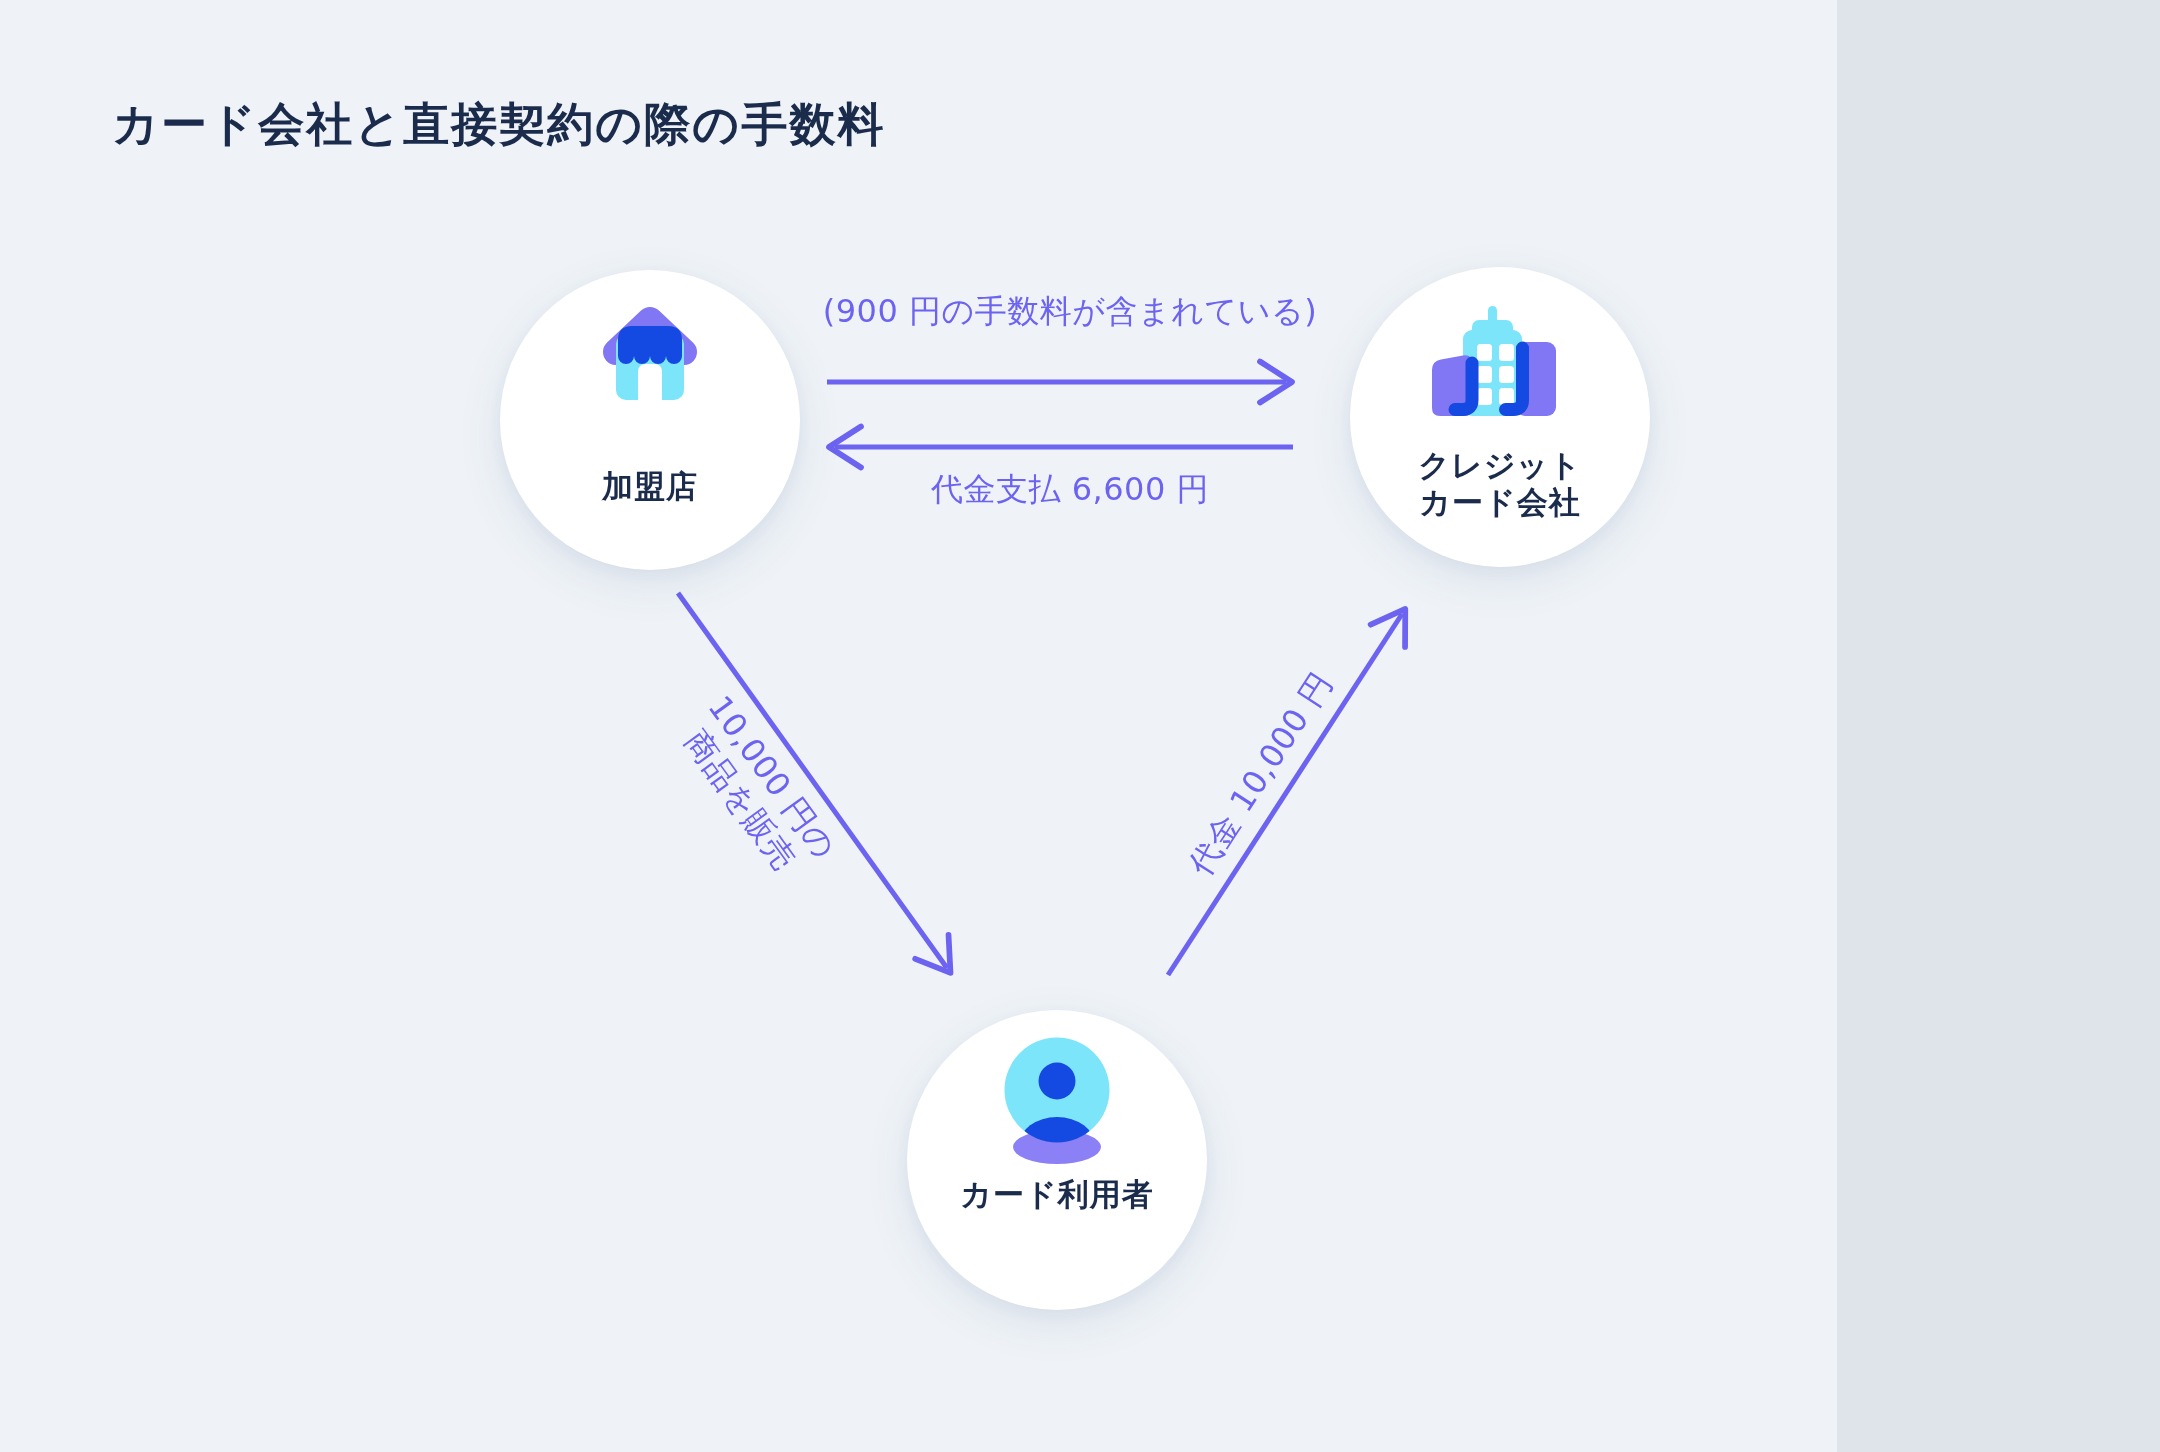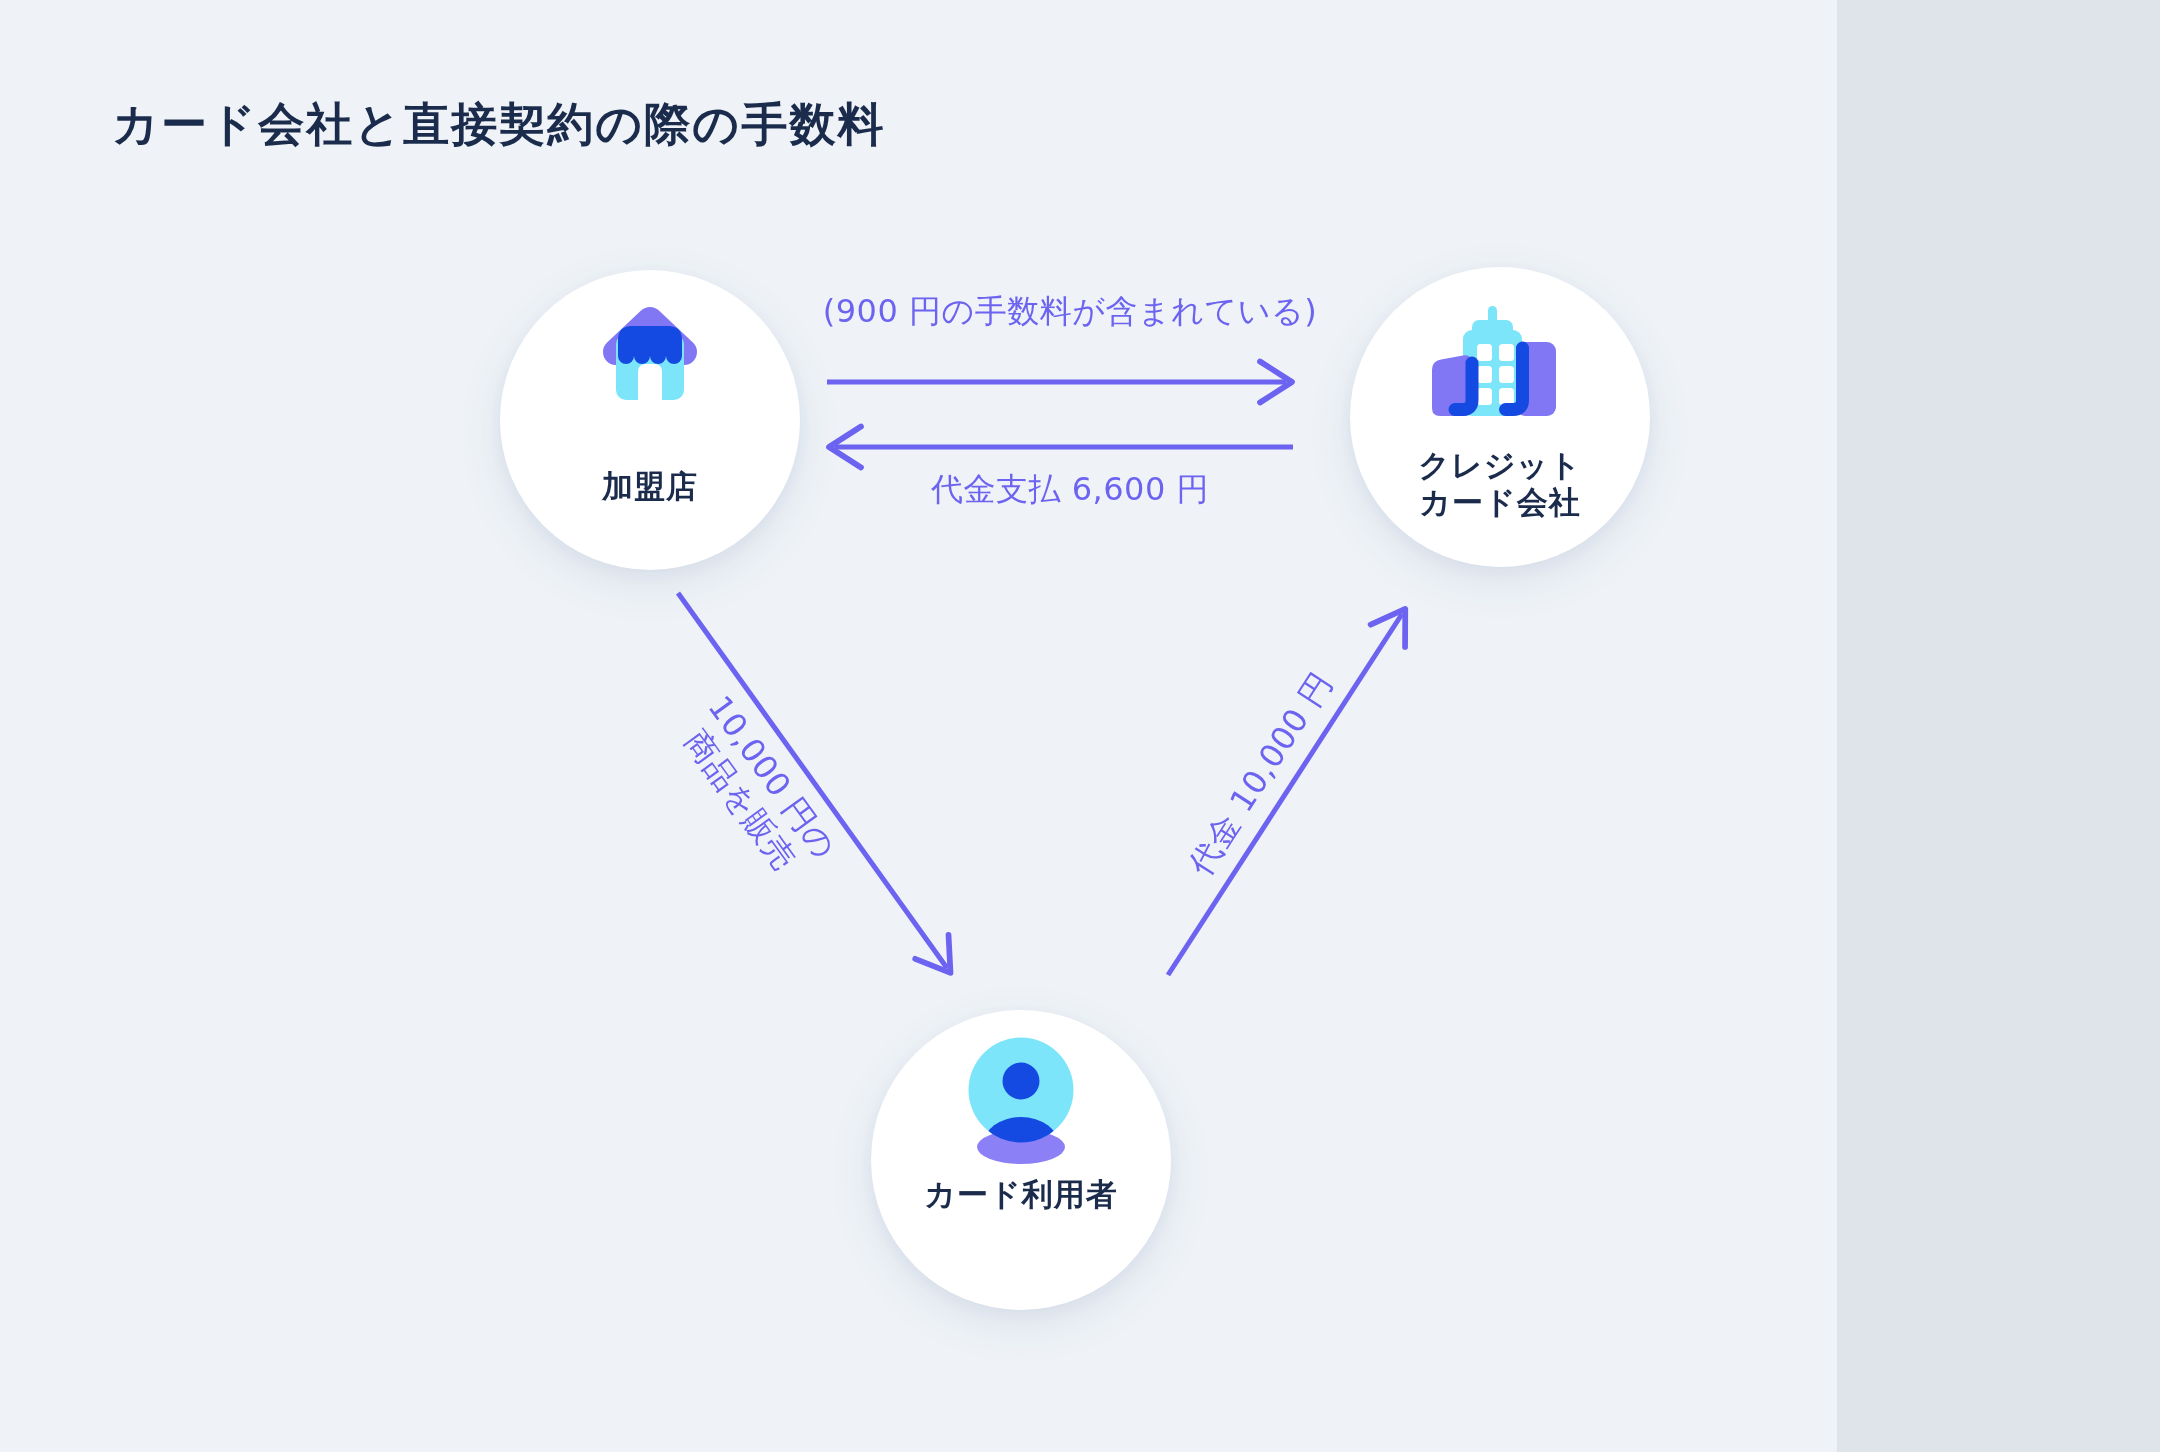--- a/index.html
+++ b/index.html
@@ -93,21 +93,21 @@
       <rect x="86" y="36" width="40" height="74" rx="9" fill="#8176f3"></rect>
       <path d="M42,57 v37 q0,9.5 -9.5,9.5 h-7.5" fill="none" stroke="#1449e2" stroke-width="13" stroke-linecap="round"></path>
       <path d="M92.5,42 v52 q0,9.5 -9.5,9.5 h-7.5" fill="none" stroke="#1449e2" stroke-width="13" stroke-linecap="round"></path>
     </svg>
     <div class="node-label" style="top:180px">
       <div>クレジット</div>
       <div>カード会社</div>
     </div>
   </div>
 
-  <div class="node" style="left:871px;top:1010px">
+  <div class="node" style="left:907px;top:1010px">
     <svg class="node-icon" style="left:94px;top:23px" width="112" height="132" viewBox="0 0 112 132">
       <defs>
         <clipPath id="headClip">
             <circle cx="56" cy="57" r="52.5"></circle>
           </clipPath>
       </defs>
       <circle cx="56" cy="57" r="52.5" fill="#7ce5fa"></circle>
       <ellipse cx="56" cy="114" rx="44" ry="17" fill="#8b80f5"></ellipse>
       <ellipse cx="56" cy="112" rx="38" ry="28" fill="#1449e2" clip-path="url(#headClip)"></ellipse>
       <circle cx="56" cy="48" r="18.5" fill="#1449e2"></circle>

